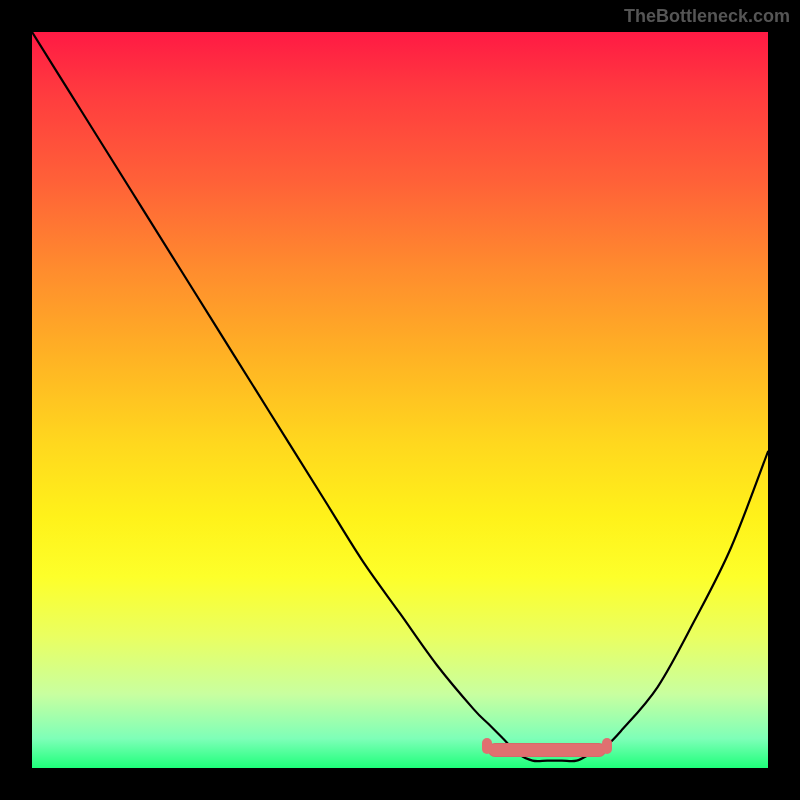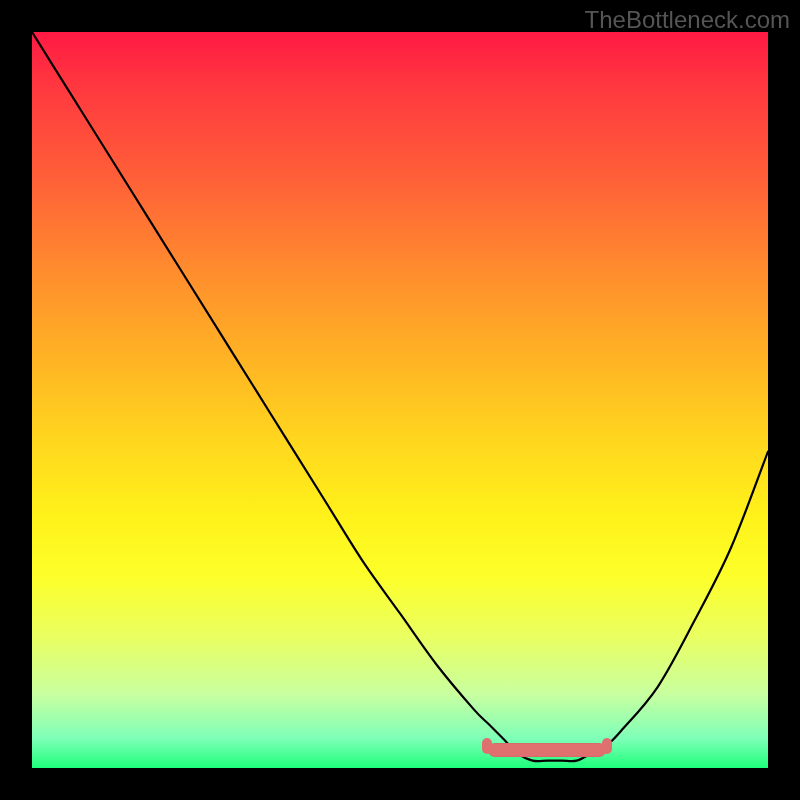--- a/index.html
+++ b/index.html
@@ -2,22 +2,22 @@
 <html><head>
 <meta charset="utf-8">
 <style>
   * { margin: 0; padding: 0; box-sizing: border-box; }
   body { width: 800px; height: 800px; background: #000; position: relative; font-family: Arial, sans-serif; }
   .attribution {
     position: absolute;
     top: 6px;
     right: 10px;
     color: #555;
-    font-size: 24px;
-    font-weight: 400;
+    font-size: 18px;
+    font-weight: 700;
     z-index: 10;
   }
   .plot-area {
     position: absolute;
     left: 32px;
     top: 32px;
     width: 736px;
     height: 736px;
     overflow: hidden;
   }

